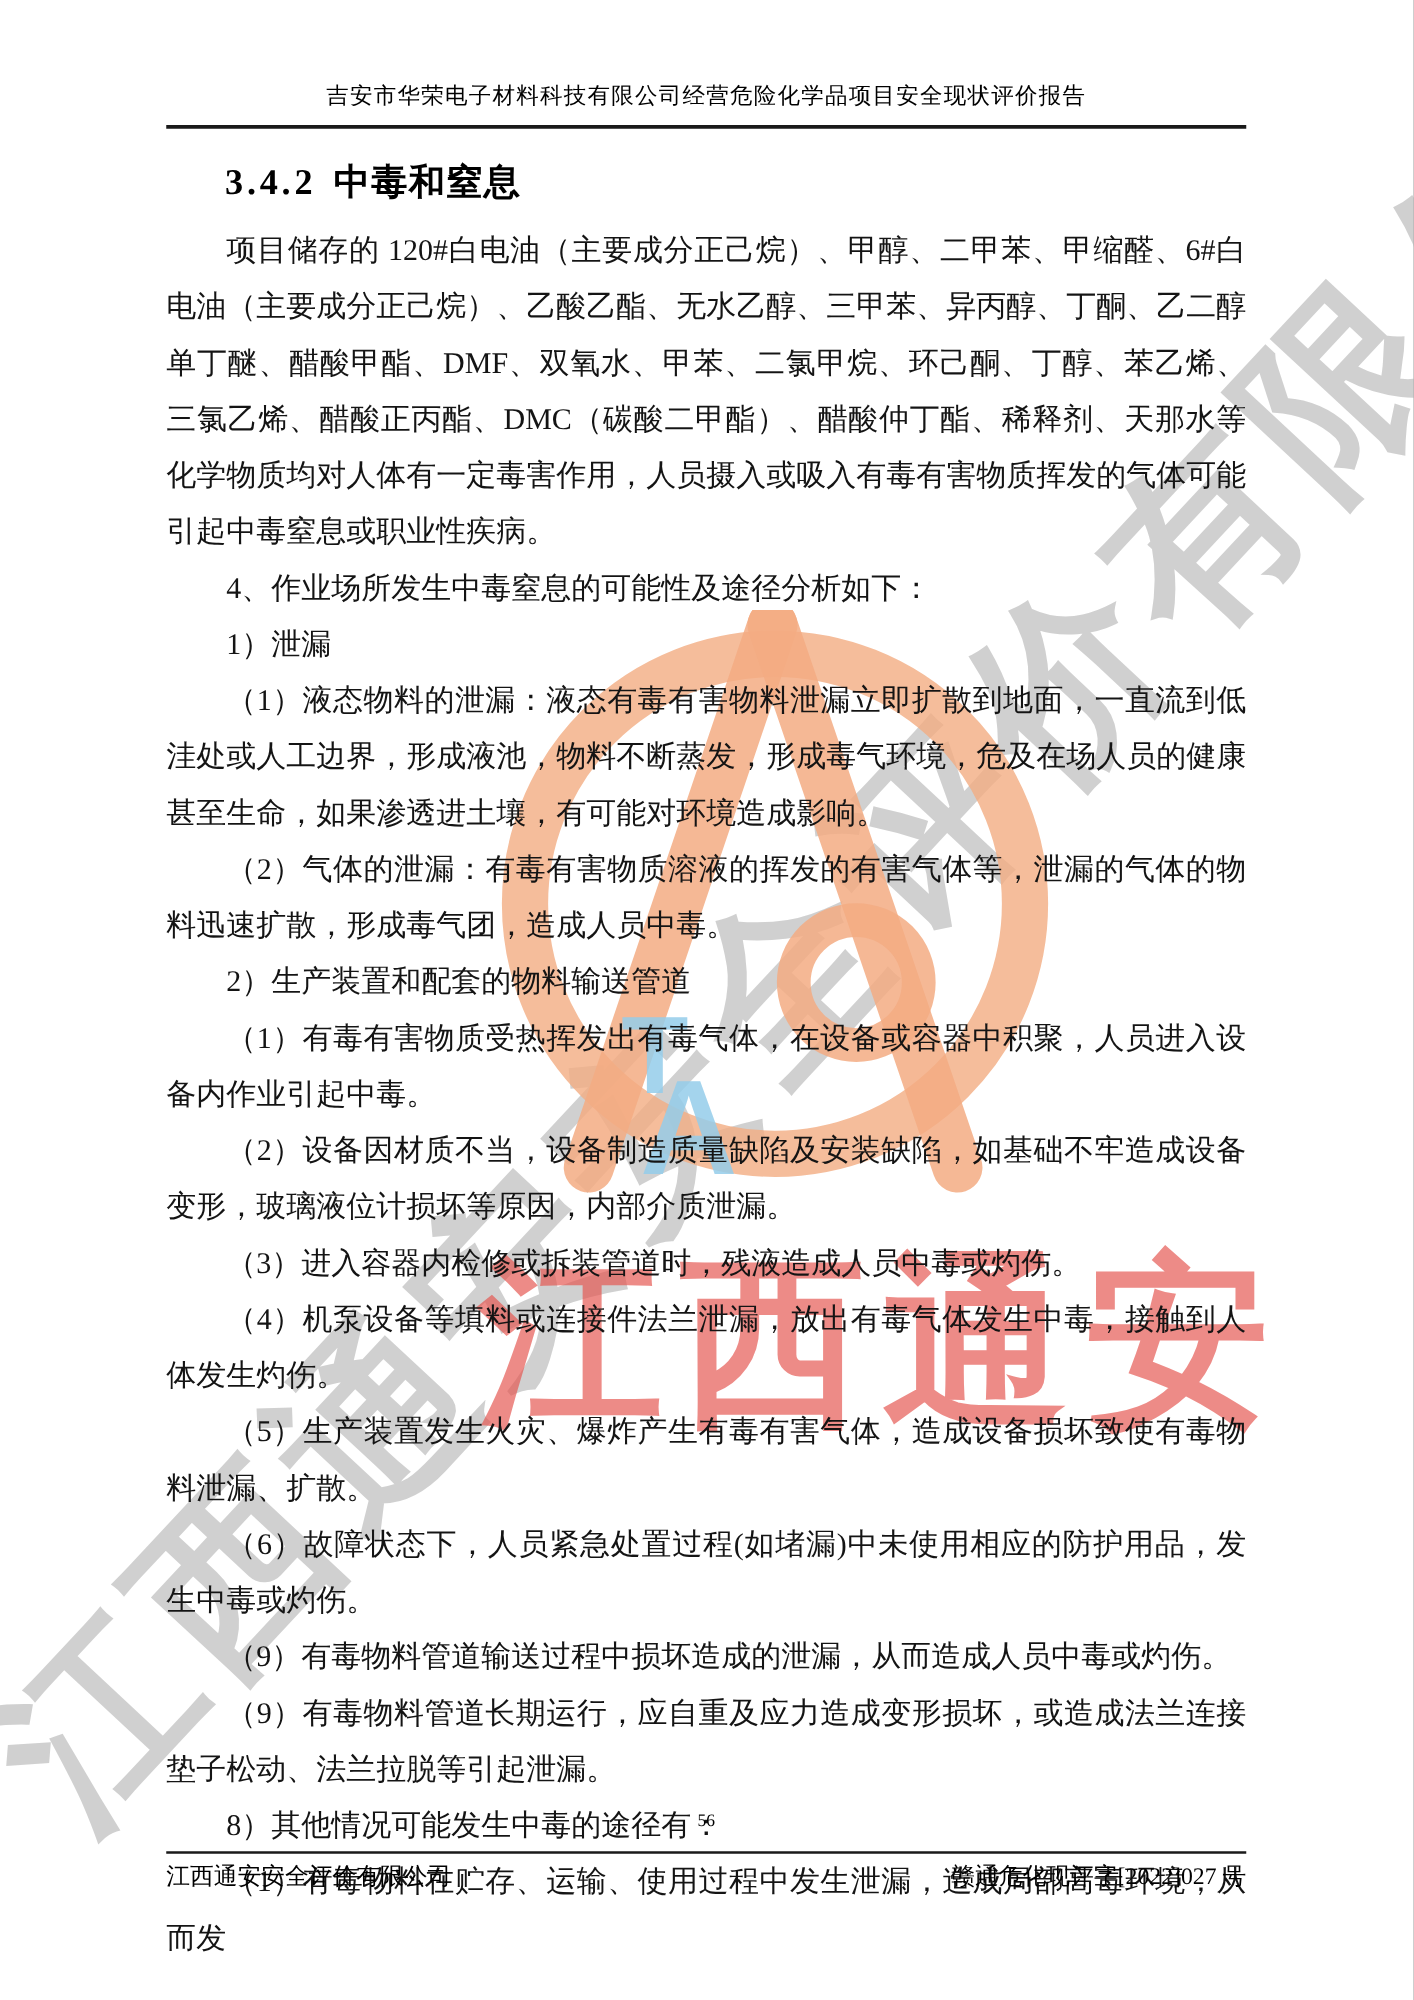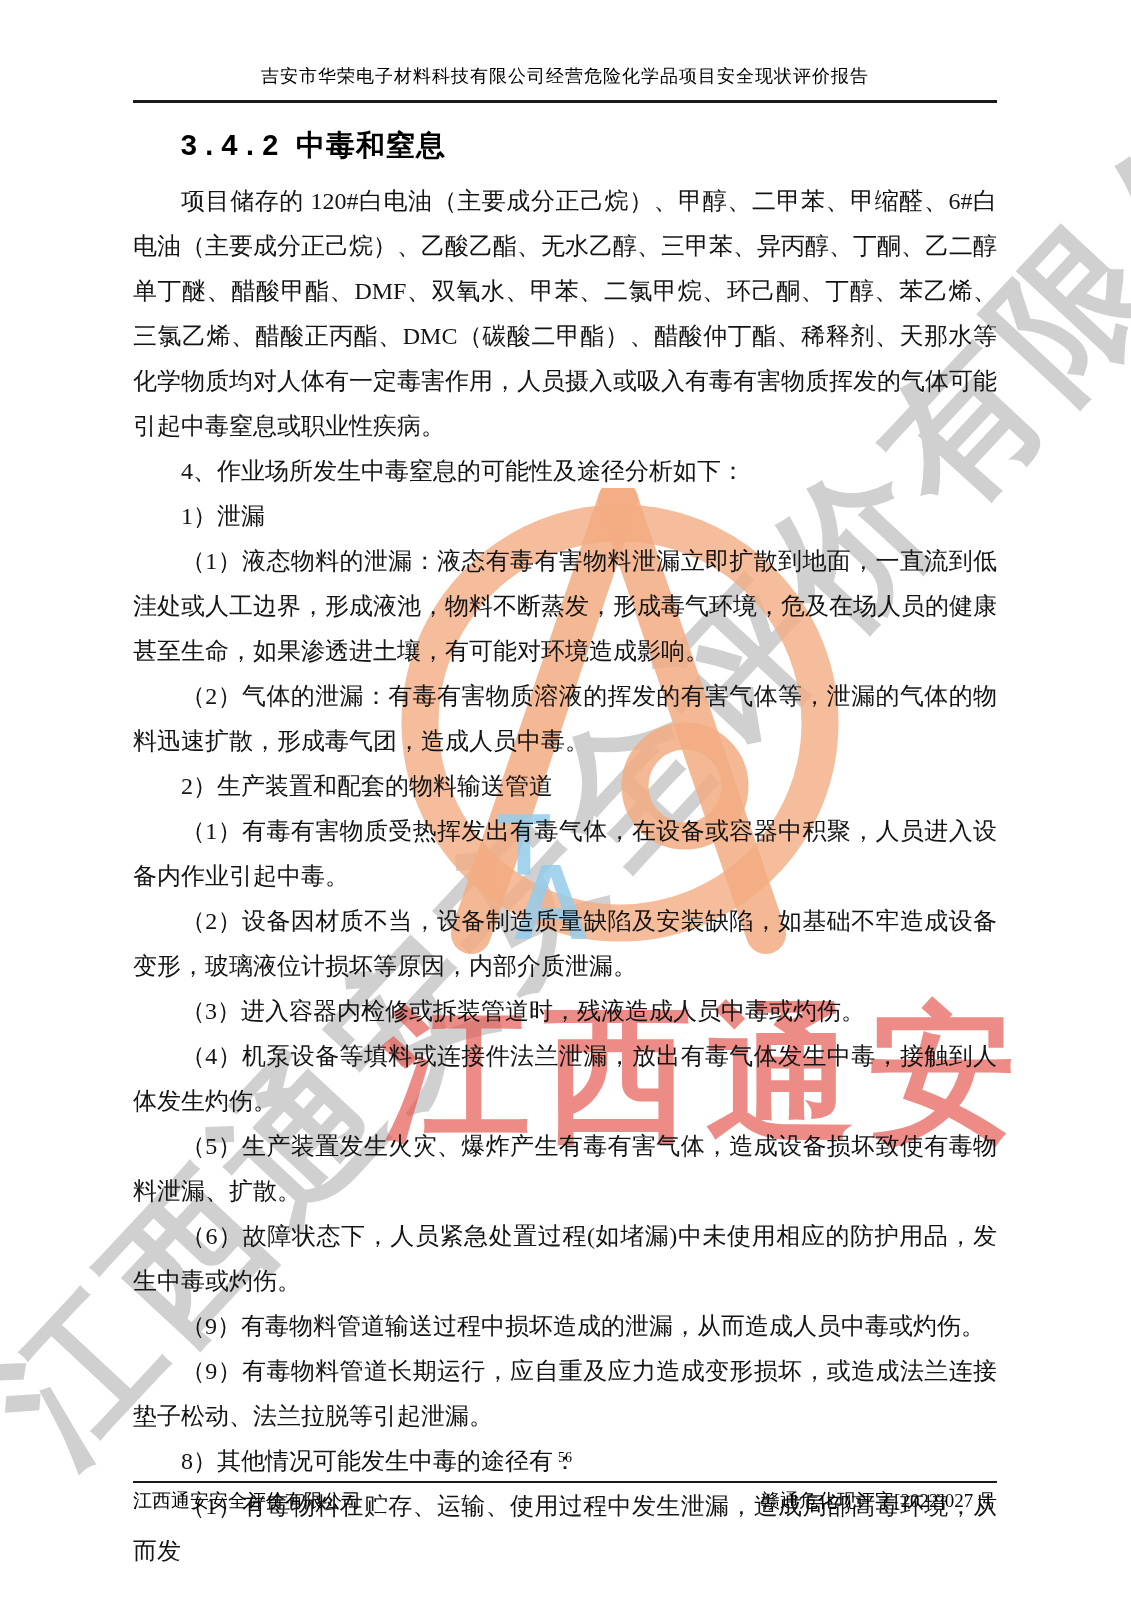--- a/index.html
+++ b/index.html
@@ -49,21 +49,21 @@
     position:absolute;top:64px;left:133px;width:864px;
     text-align:center;
     font-size:18px;letter-spacing:1px;color:#000;
   }
   .header-rule{
     position:absolute;top:100px;left:133px;width:864px;height:0;
     border-top:3.5px solid #1a1a1a;
   }
   .section-heading{
     position:absolute;top:126px;left:180px;
-    font-family:Liberation Mono, monospace;
+    font-family:Liberation Serif, serif;
     font-weight:bold;font-size:29px;color:#000;
     letter-spacing:1px;
   }
   .section-heading .num{margin-right:14px;letter-spacing:3px;}
   .body-text{
     position:absolute;top:179px;left:133px;width:864px;
     font-size:24px;line-height:45px;
     text-align:justify;color:#141414;
   }
   .body-text p{margin:0;text-indent:2em;}

